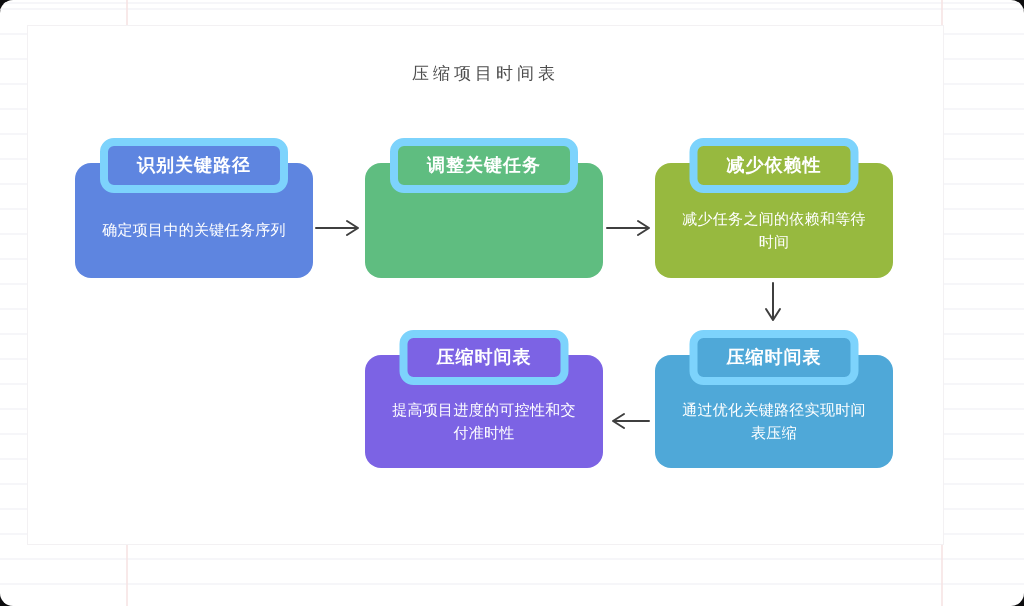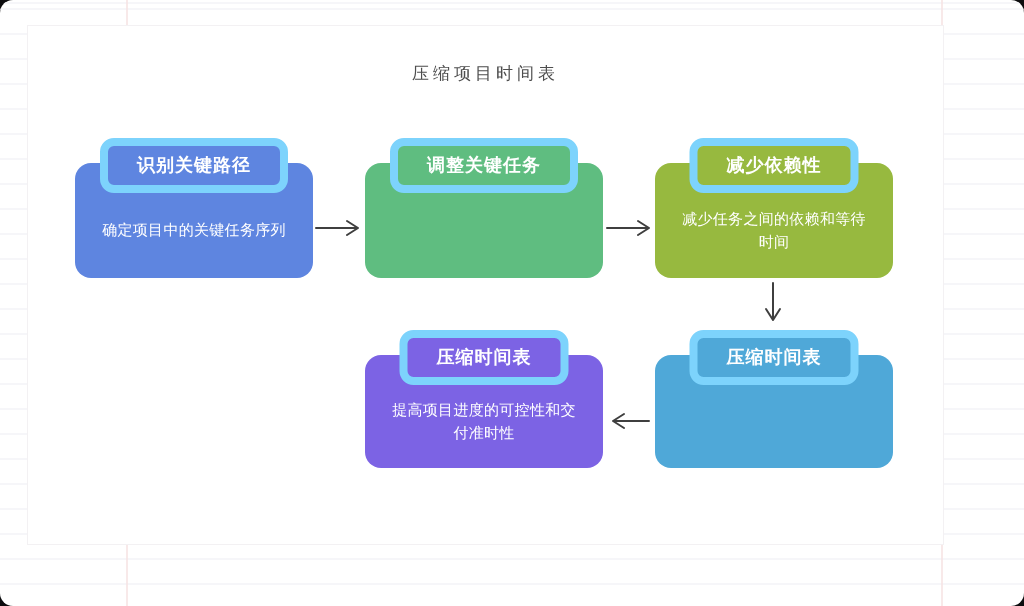--- a/index.html
+++ b/index.html
@@ -59,20 +59,21 @@
       <div class="badge" style="background-color: rgb(95, 189, 128);">调整关键任务</div>
     </div>
 
     <div class="node row1 col3" style="background-color: rgb(151, 185, 63); align-items: center;">
       <div class="badge" style="background-color: rgb(151, 185, 63);">减少依赖性</div>
       <div>减少任务之间的依赖和等待时间</div>
     </div>
 
     <div class="node row2 col3" style="background-color: rgb(79, 168, 216);">
       <div class="badge" style="background-color: rgb(79, 168, 216);">压缩时间表</div>
+      <div>通过优化关键路径实现时间表压缩</div>
     </div>
 
     <div class="node row2 col2" style="background-color: rgb(124, 99, 228);">
       <div class="badge" style="background-color: rgb(124, 99, 228);">压缩时间表</div>
       <div>提高项目进度的可控性和交付准时性</div>
     </div>
 
     <svg class="arrows" viewBox="0 0 1024 606" xmlns="http://www.w3.org/2000/svg">
       <path class="arrow" d="M316 228 H357 M347 221 L358 228 L347 235" stroke="#3f3f3f"></path>
       <path class="arrow" d="M607 228 H648 M638 221 L649 228 L638 235" stroke="#3f3f3f"></path>

